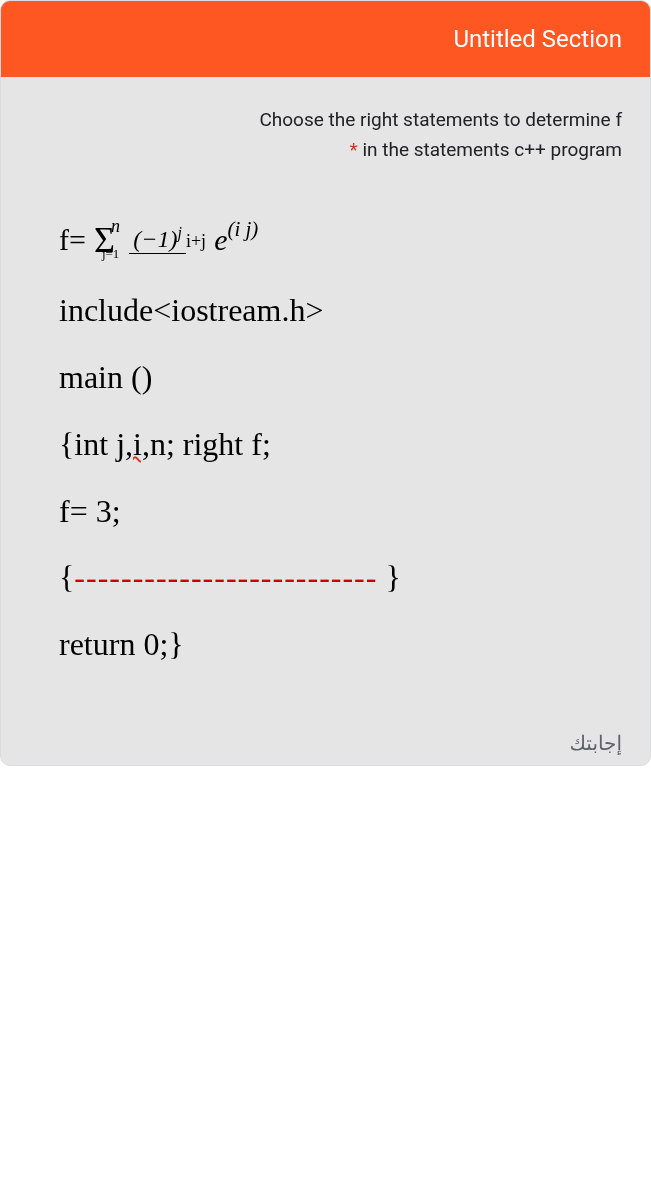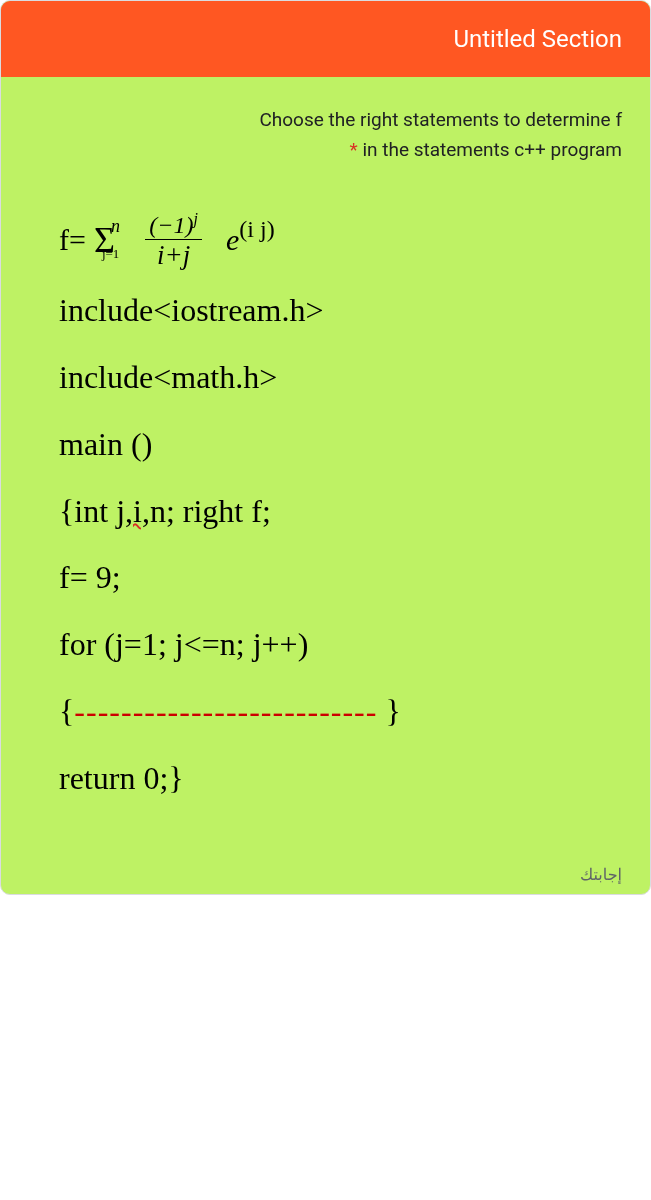--- a/index.html
+++ b/index.html
@@ -12,21 +12,21 @@
       background: #fff;
       width: 651px;
       height: 1200px;
       position: relative;
     }
     .card {
       border: 1px solid #dadce0;
       border-radius: 10px;
       overflow: hidden;
       margin: 0;
-      background: #bef264;
+      background: #e5e5e5;
     }
     .header-bar {
       background: #ff5722;
       color: #fff;
       padding: 24px 28px;
       text-align: right;
       font-size: 24px;
       font-weight: 400;
     }
     .content {
@@ -74,63 +74,63 @@
     }
     .sigma-sub {
       font-size: 13px;
       position: relative;
       bottom: -14px;
       left: -24px;
       margin-right: -20px;
     }
     .frac {
       display: inline-flex;
-      flex-direction: column;
+      flex-direction: row;
       align-items: center;
       vertical-align: middle;
-      margin: 0 22px;
+      margin: 0 6px;
       line-height: 1;
     }
     .frac .num {
       font-size: 24px;
       font-style: italic;
       border-bottom: 1.5px solid #000;
       padding: 0 4px 2px 4px;
     }
     .frac .den {
-      font-size: 27px;
-      font-style: italic;
+      font-size: 18px;
       padding-top: 2px;
     }
     .sup-small {
       font-size: 16px;
       font-style: italic;
       vertical-align: super;
     }
     .exp-e {
       font-style: italic;
       margin-left: 2px;
     }
     .exp-sup {
-      font-size: 24px;
+      font-size: 21px;
+      font-style: italic;
       position: relative;
       top: -10px;
     }
     .underline-wavy {
       text-decoration: underline wavy #d93025;
       text-decoration-thickness: 1.5px;
     }
     .dashes {
       color: #c00;
       letter-spacing: 1px;
     }
     .answer-label {
       text-align: right;
       color: #5f6368;
-      font-size: 16px;
+      font-size: 20px;
       padding: 20px 28px 10px 28px;
       font-family: Arial, sans-serif;
     }
   </style>
 </head>
 <body>
 
 <div class="card">
   <div class="header-bar">
     <span>Untitled Section</span>
@@ -155,27 +155,25 @@
           <span class="num">
             <span>(−1)</span><span class="sup-small">j</span>
           </span>
           <span class="den">i+j</span>
         </span>
         <span class="exp-e">e</span>
         <span class="exp-sup">(i j)</span>
       </div>
 
       <div class="formula-line">include&lt;iostream.h&gt;</div>
-      <div class="formula-line">include&lt;math.h&gt;</div>
       <div class="formula-line">main ()</div>
       <div class="formula-line">
         <span>{int </span><span class="underline-wavy">j,i,</span><span>n; right f;</span>
       </div>
-      <div class="formula-line">f= 9;</div>
-      <div class="formula-line">for (j=1; j&lt;=n; j++)</div>
+      <div class="formula-line">f= 3;</div>
       <div class="formula-line">
         <span>{</span><span class="dashes">--------------------------</span><span> }</span>
       </div>
       <div class="formula-line">return 0;}</div>
 
     </div>
   </div>
 
   <div class="answer-label">إجابتك</div>
 </div>

